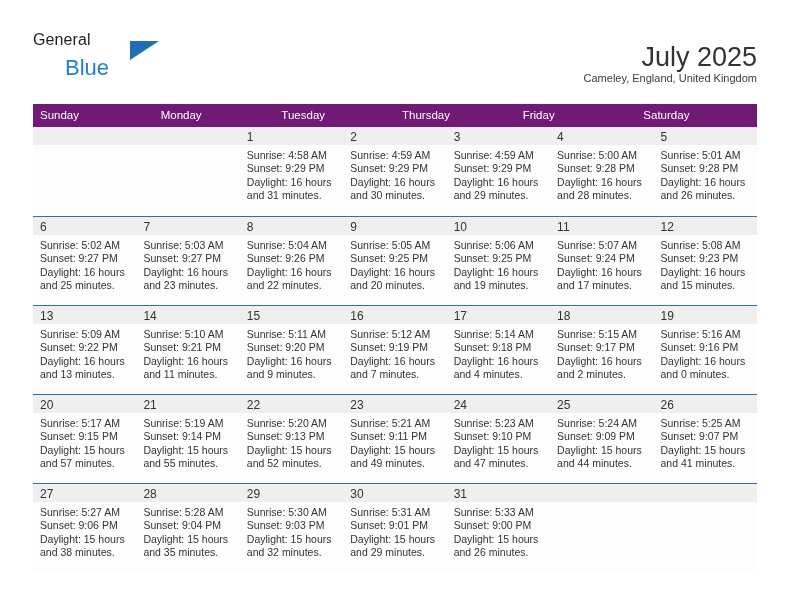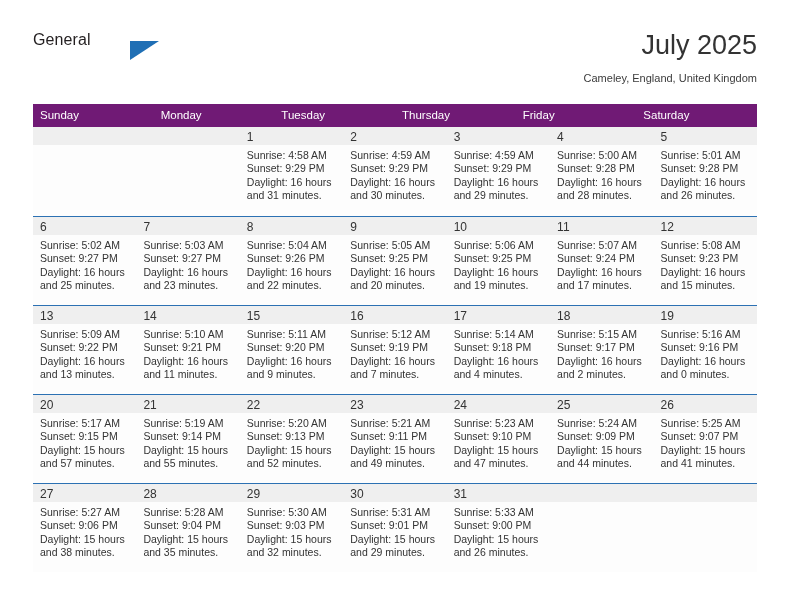--- a/index.html
+++ b/index.html
@@ -56,21 +56,21 @@
     left: 97px;
     top: 9px;
     width: 0;
     height: 0;
     border-left: 29px solid #1f6fb5;
     border-bottom: 19px solid transparent;
   }
   .title {
     position: absolute;
     right: 0;
-    top: 4px;
+    top: 16px;
     font-size: 27px;
     color: #333333;
     text-align: right;
     white-space: nowrap;
   }
   .subtitle {
     position: absolute;
     right: 0;
     top: 46px;
     font-size: 11px;
@@ -145,20 +145,21 @@
 </style>
 </head>
 <body>
 
 <div class="page">
 
   <div class="header">
 
     <div class="logo">
       <span class="logo-row1">General</span>
+      <span class="logo-row2">Blue</span>
       <span class="logo-tri"></span>
     </div>
 
     <div class="title">July 2025</div>
     <div class="subtitle">Cameley, England, United Kingdom</div>
   </div>
 
   <div class="calendar">
     <div class="weekday-row" id="weekday-row">
         <div class="weekday">Sunday</div>

